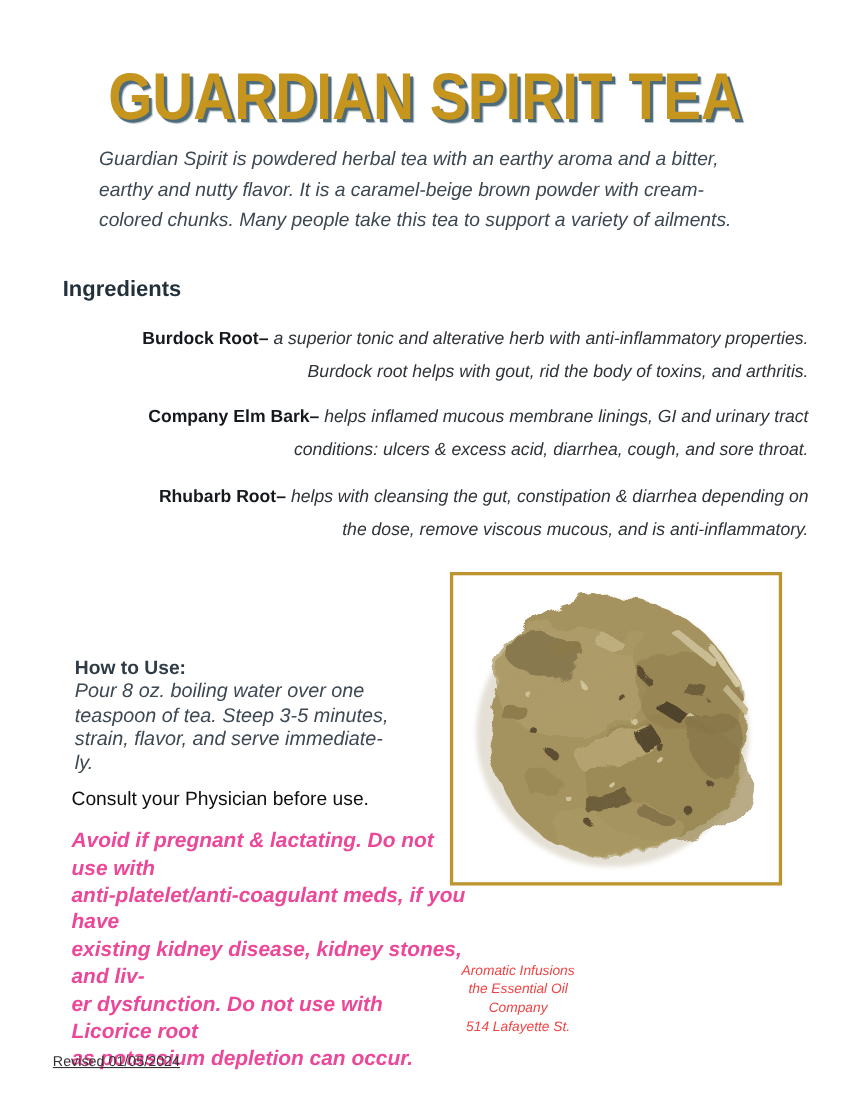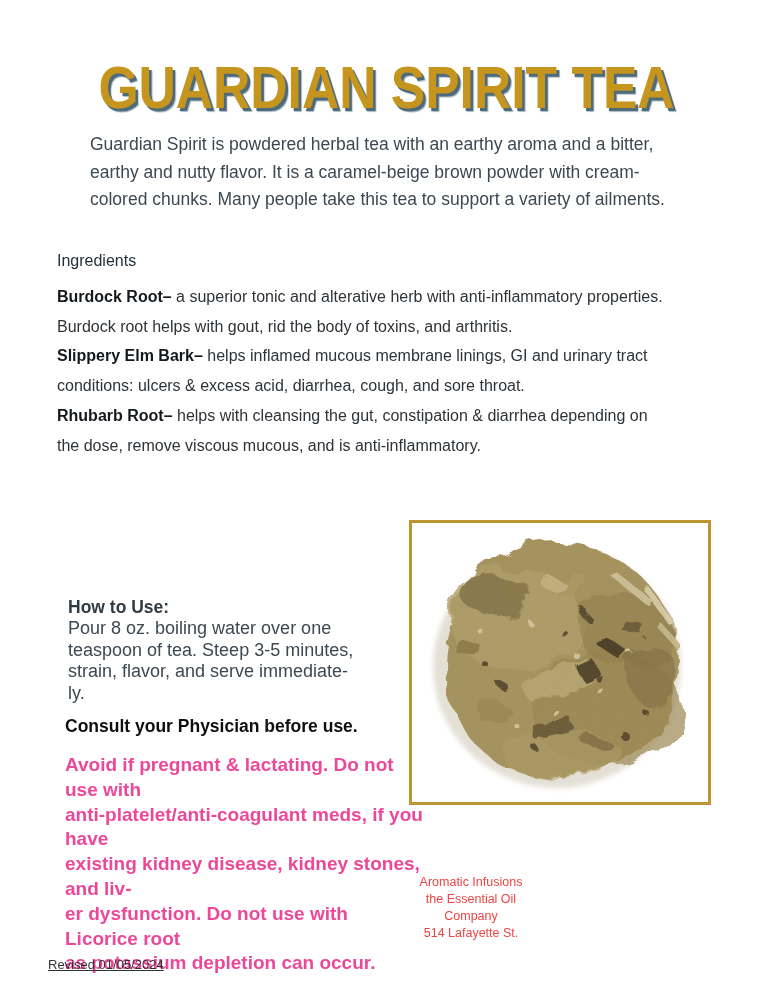--- a/index.html
+++ b/index.html
@@ -1,60 +1,60 @@
 <!DOCTYPE html>
 <html><head>
 <meta charset="utf-8">
 <style>
   html,body{margin:0;padding:0;background:#fff;}
   .page{
     position:relative;width:773px;height:1000px;background:#ffffff;
     font-family:"Liberation Sans", sans-serif;overflow:hidden;
   }
-  .pre{white-space:pre-line;}
+  .pre{white-space:pre-line;font-style:italic;}
 
   .title{
     position:absolute;top:58px;left:0;width:773px;text-align:center;
     font-size:60px;font-weight:700;line-height:1.0;color:#C6951E;
     text-shadow:3px 3px 0 #4E6B7B, 4px 4px 1px rgba(78,107,123,.45);
     transform:scaleX(0.86);transform-origin:50% 50%;
     letter-spacing:0px;
   }
 
   .intro{
     position:absolute;left:90px;top:131px;width:600px;
     font-size:17.5px;line-height:27.6px;color:#3D4852;
   }
 
   .ing-heading{
     position:absolute;left:57px;top:252px;
-    font-size:16px;font-weight:400;color:#22313C;
+    font-size:20px;font-weight:700;color:#22313C;
   }
   .ingredients{
     position:absolute;left:57px;top:282px;width:690px;
     font-size:16px;line-height:29.7px;color:#2E3338;
   }
-  .ingredients p{margin:0;}
+  .ingredients p{margin:12px;text-align:right;}
   .ingredients b{color:#15191D;}
 
   .photo-box{
     position:absolute;left:409px;top:520px;width:296px;height:279px;
     border:3px solid #BD9530;background:#fff;
   }
   .photo-box svg{display:block;}
 
   .howto{
     position:absolute;left:68px;top:564px;width:345px;color:#3D4852;
   }
   .howto .h{font-size:17.5px;font-weight:700;color:#2F3B45;line-height:22px;margin-top:32px;}
   .howto .b{font-size:18px;line-height:21.6px;}
 
   .consult{
     position:absolute;left:65px;top:716px;
-    font-size:17.5px;font-weight:700;color:#0F0F0F;
+    font-size:17.5px;font-weight:400;color:#0F0F0F;
   }
   .warning{
     position:absolute;left:65px;top:753px;width:360px;
     font-size:19px;font-weight:700;line-height:24.8px;color:#ec4899;
   }
 
   .company{
     position:absolute;left:392px;top:874px;width:158px;text-align:center;
     font-size:12.5px;line-height:17px;color:#ef4444;
   }
@@ -72,21 +72,21 @@
 
   <div class="intro pre">Guardian Spirit is powdered herbal tea with an earthy aroma and a bitter,
 earthy and nutty flavor. It is a caramel-beige brown powder with cream-
 colored chunks. Many people take this tea to support a variety of ailments.</div>
 
   <div class="ing-heading">Ingredients</div>
 
   <div class="ingredients">
     <p><b>Burdock Root–</b><span class="pre"> a superior tonic and alterative herb with anti-inflammatory properties.
 Burdock root helps with gout, rid the body of toxins, and arthritis.</span></p>
-    <p><b>Slippery Elm Bark–</b><span class="pre"> helps inflamed mucous membrane linings, GI and urinary tract
+    <p><b>Company Elm Bark–</b><span class="pre"> helps inflamed mucous membrane linings, GI and urinary tract
 conditions: ulcers &amp; excess acid, diarrhea, cough, and sore throat.</span></p>
     <p><b>Rhubarb Root–</b><span class="pre"> helps with cleansing the gut, constipation &amp; diarrhea depending on
 the dose, remove viscous mucous, and is anti-inflammatory.</span></p>
   </div>
 
   <div class="photo-box">
     <svg viewBox="0 0 296 279" width="296" height="279" xmlns="http://www.w3.org/2000/svg" aria-hidden="true">
       <defs>
         <filter id="rough" x="-20%" y="-20%" width="140%" height="140%">
           <feTurbulence type="fractalNoise" baseFrequency="0.022" numOctaves="4" seed="5" result="n"></feTurbulence>

